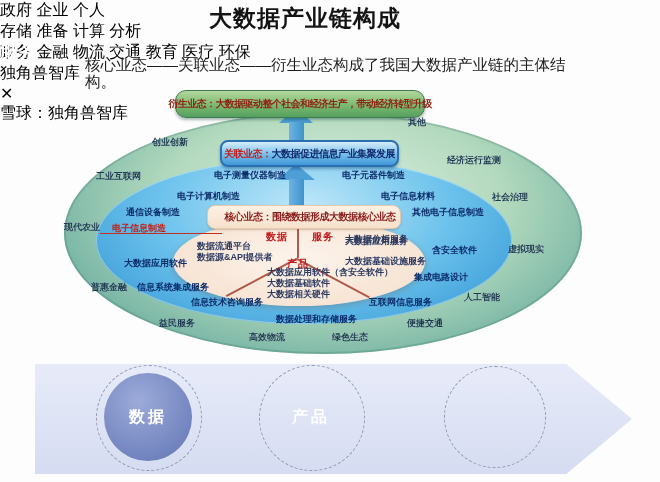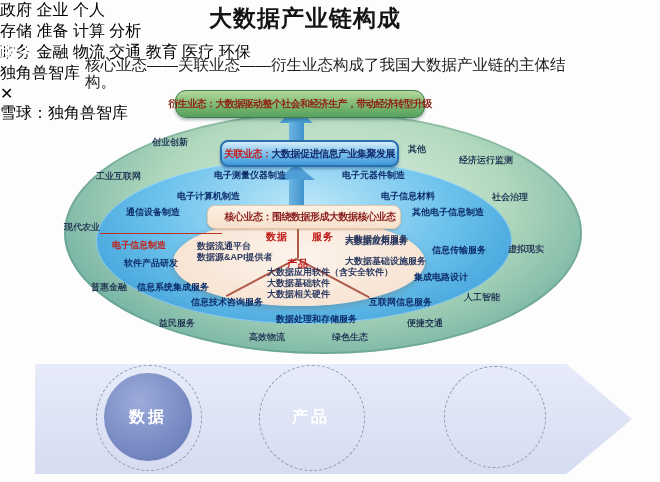--- a/index.html
+++ b/index.html
@@ -125,50 +125,50 @@
   </div>
   <div class="banner b-deriv">
     <span>衍生业态：大数据驱动整个社会和经济生产，带动经济转型升级</span>
   </div>
   <div class="banner b-core">
     <span>核心业态：围绕数据形成大数据核心业态</span>
   </div>
 
   
   <span class="lbl o-lbl" style="left:152px;top:136px;">创业创新</span>
-  <span class="lbl o-lbl" style="left:408px;top:143px;">其他</span>
+  <span class="lbl o-lbl" style="left:408px;top:116px;">其他</span>
   <span class="lbl o-lbl" style="left:96px;top:170px;">工业互联网</span>
-  <span class="lbl o-lbl" style="left:459px;top:154px;">经济运行监测</span>
+  <span class="lbl o-lbl" style="left:447px;top:154px;">经济运行监测</span>
   <span class="lbl o-lbl" style="left:64px;top:221px;">现代农业</span>
   <span class="lbl o-lbl" style="left:492px;top:191px;">社会治理</span>
   <span class="lbl o-lbl" style="left:508px;top:243px;">虚拟现实</span>
   <span class="lbl o-lbl" style="left:91px;top:281px;">普惠金融</span>
   <span class="lbl o-lbl" style="left:464px;top:291px;">人工智能</span>
   <span class="lbl o-lbl" style="left:159px;top:317px;">益民服务</span>
   <span class="lbl o-lbl" style="left:407px;top:317px;">便捷交通</span>
   <span class="lbl o-lbl" style="left:249px;top:331px;">高效物流</span>
   <span class="lbl o-lbl" style="left:332px;top:331px;">绿色生态</span>
 
   
   <span class="lbl m-lbl" style="left:214px;top:169px;">电子测量仪器制造</span>
   <span class="lbl m-lbl" style="left:342px;top:169px;">电子元器件制造</span>
   <span class="lbl m-lbl" style="left:167px;top:190px;padding-left:10px;">电子计算机制造</span>
   <span class="lbl m-lbl" style="left:381px;top:190px;">电子信息材料</span>
   <span class="lbl m-lbl" style="left:126px;top:206px;">通信设备制造</span>
   <span class="lbl m-lbl" style="left:412px;top:206px;">其他电子信息制造</span>
-  <span class="lbl m-lbl" style="left:124px;top:257px;">软件产品研发</span>
+  <span class="lbl m-lbl" style="left:124px;top:257px;">大数据应用软件</span>
   <span class="lbl m-lbl" style="left:137px;top:281px;">信息系统集成服务</span>
   <span class="lbl m-lbl" style="left:191px;top:296px;">信息技术咨询服务</span>
   <span class="lbl m-lbl" style="left:276px;top:305px;margin-top:8px;">数据处理和存储服务</span>
   <span class="lbl m-lbl" style="left:369px;top:296px;">互联网信息服务</span>
   <span class="lbl m-lbl" style="left:414px;top:271px;">集成电路设计</span>
-  <span class="lbl m-lbl" style="left:432px;top:244px;">信息传输服务</span>
-
-  
-  <span class="lbl red-lbl" style="left:112px;top:222px;margin-top:17px;">电子信息制造</span>
+  <span class="lbl m-lbl" style="left:432px;top:244px;">含安全软件</span>
+
+  
+  <span class="lbl red-lbl" style="left:112px;top:222px;">电子信息制造</span>
   <div class="red-underline" style="left:100px;top:232.5px;width:122px;"></div>
 
   
   <span class="lbl pie-lbl" style="left:266px;top:230px;">数据</span>
   <span class="lbl pie-lbl" style="left:312px;top:230px;">服务</span>
   <span class="lbl pie-lbl" style="left:287px;top:257px;">产品</span>
 
   
   <span class="lbl item" style="left:197px;top:241px;">数据流通平台</span>
   <span class="lbl item" style="left:197px;top:252px;">数据源&amp;API提供者</span>

